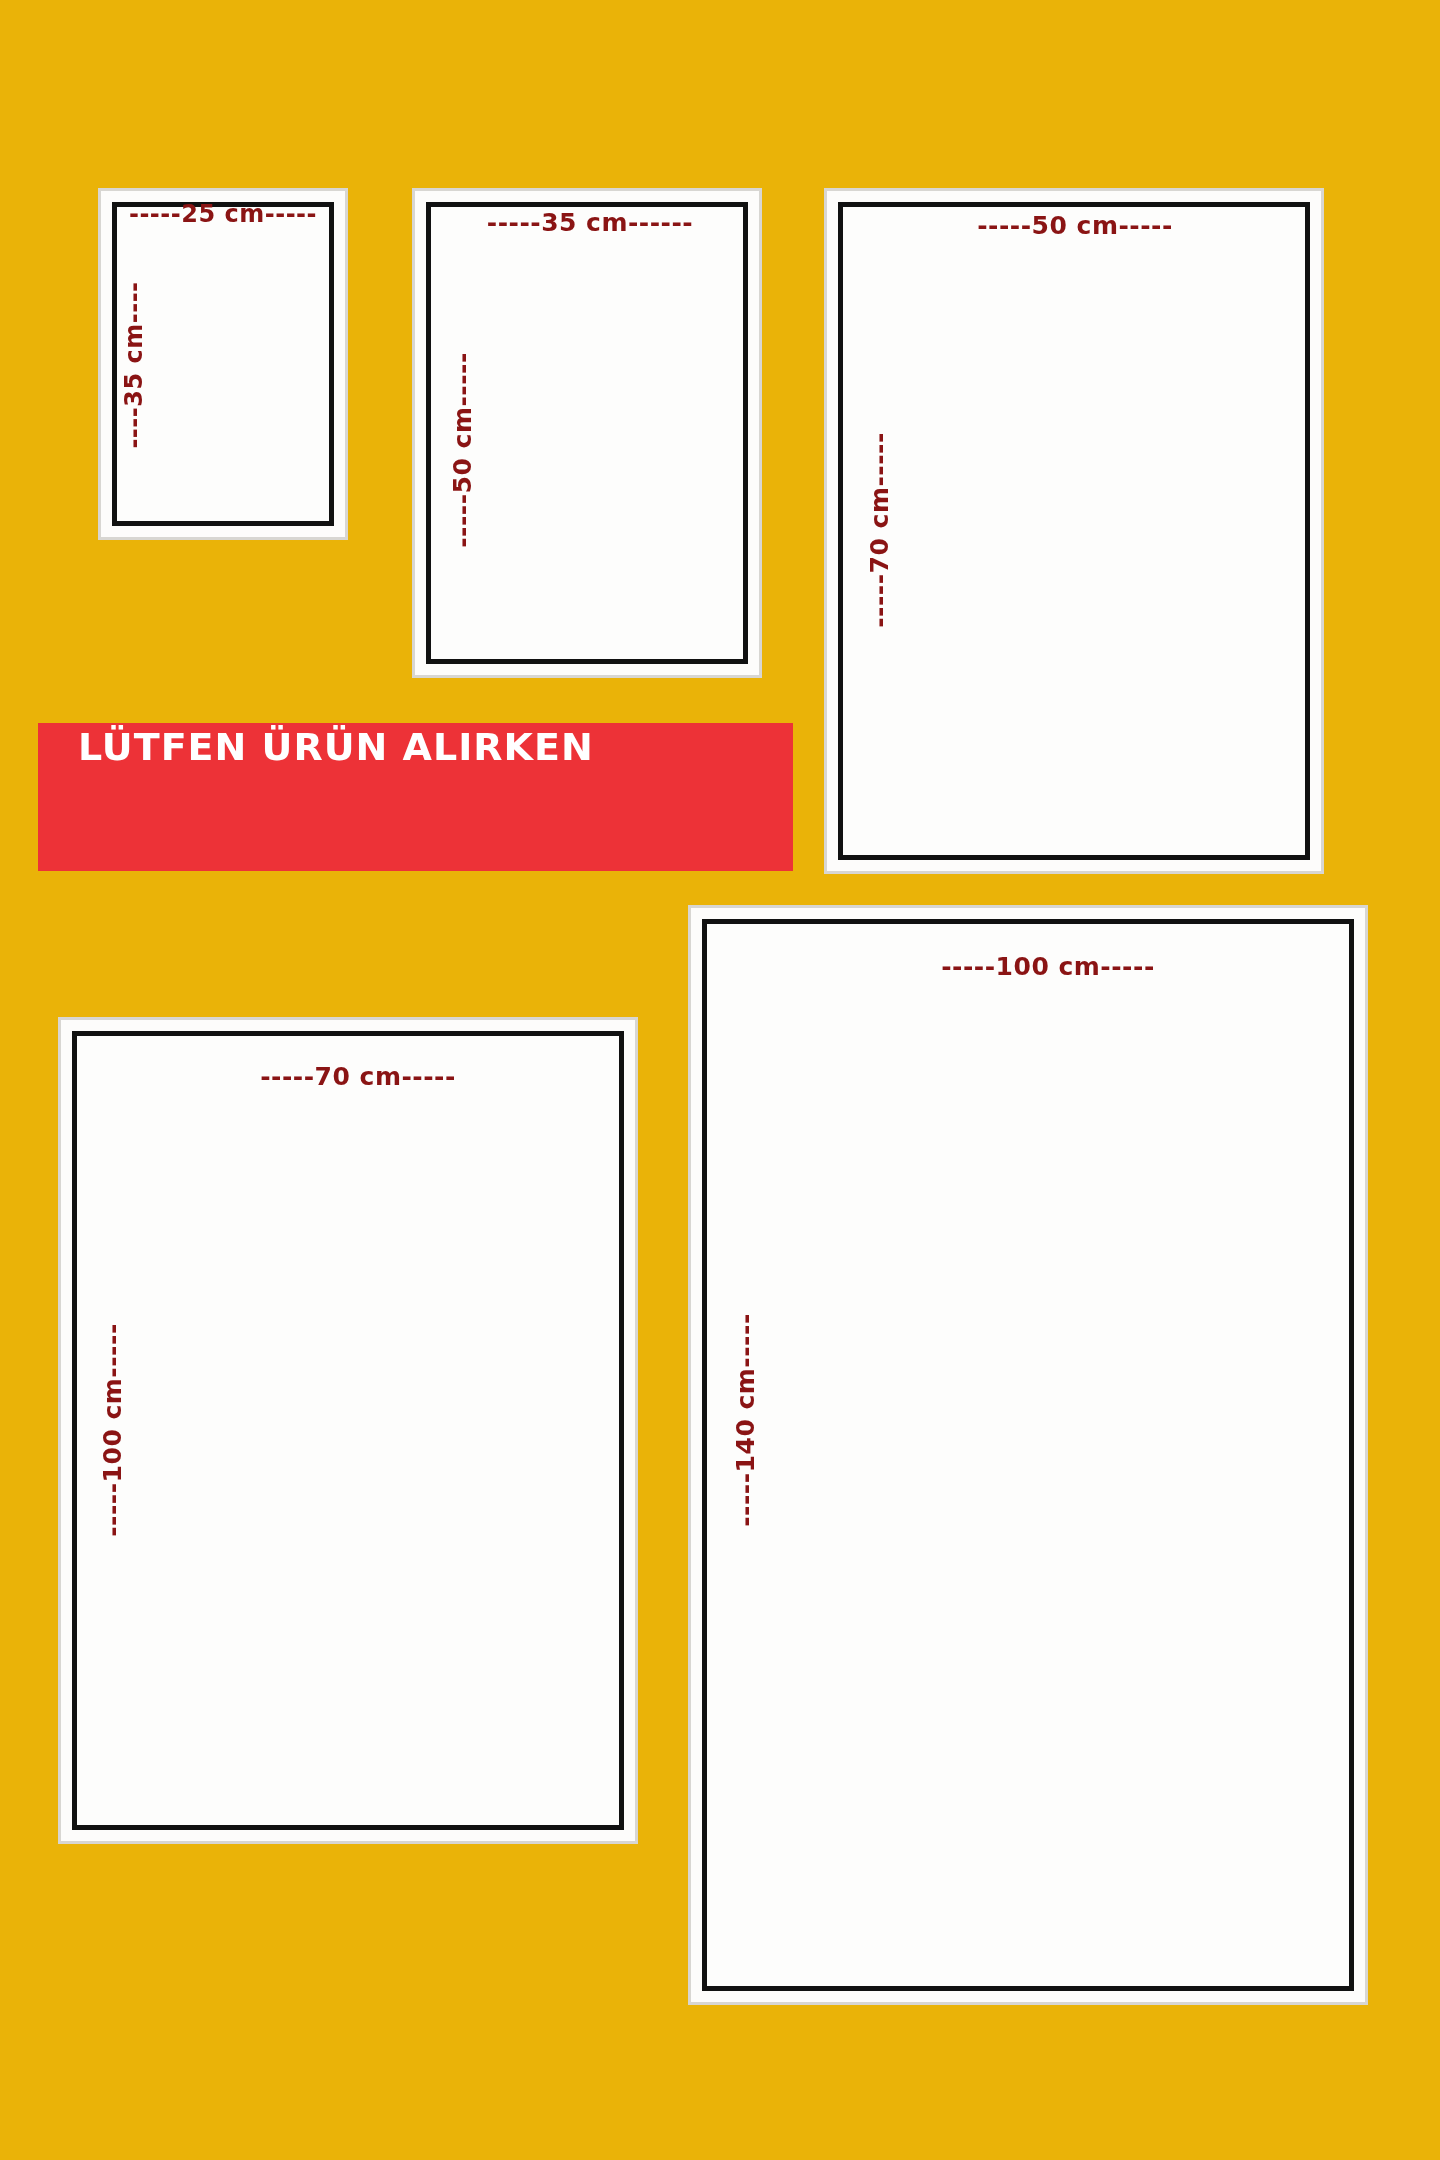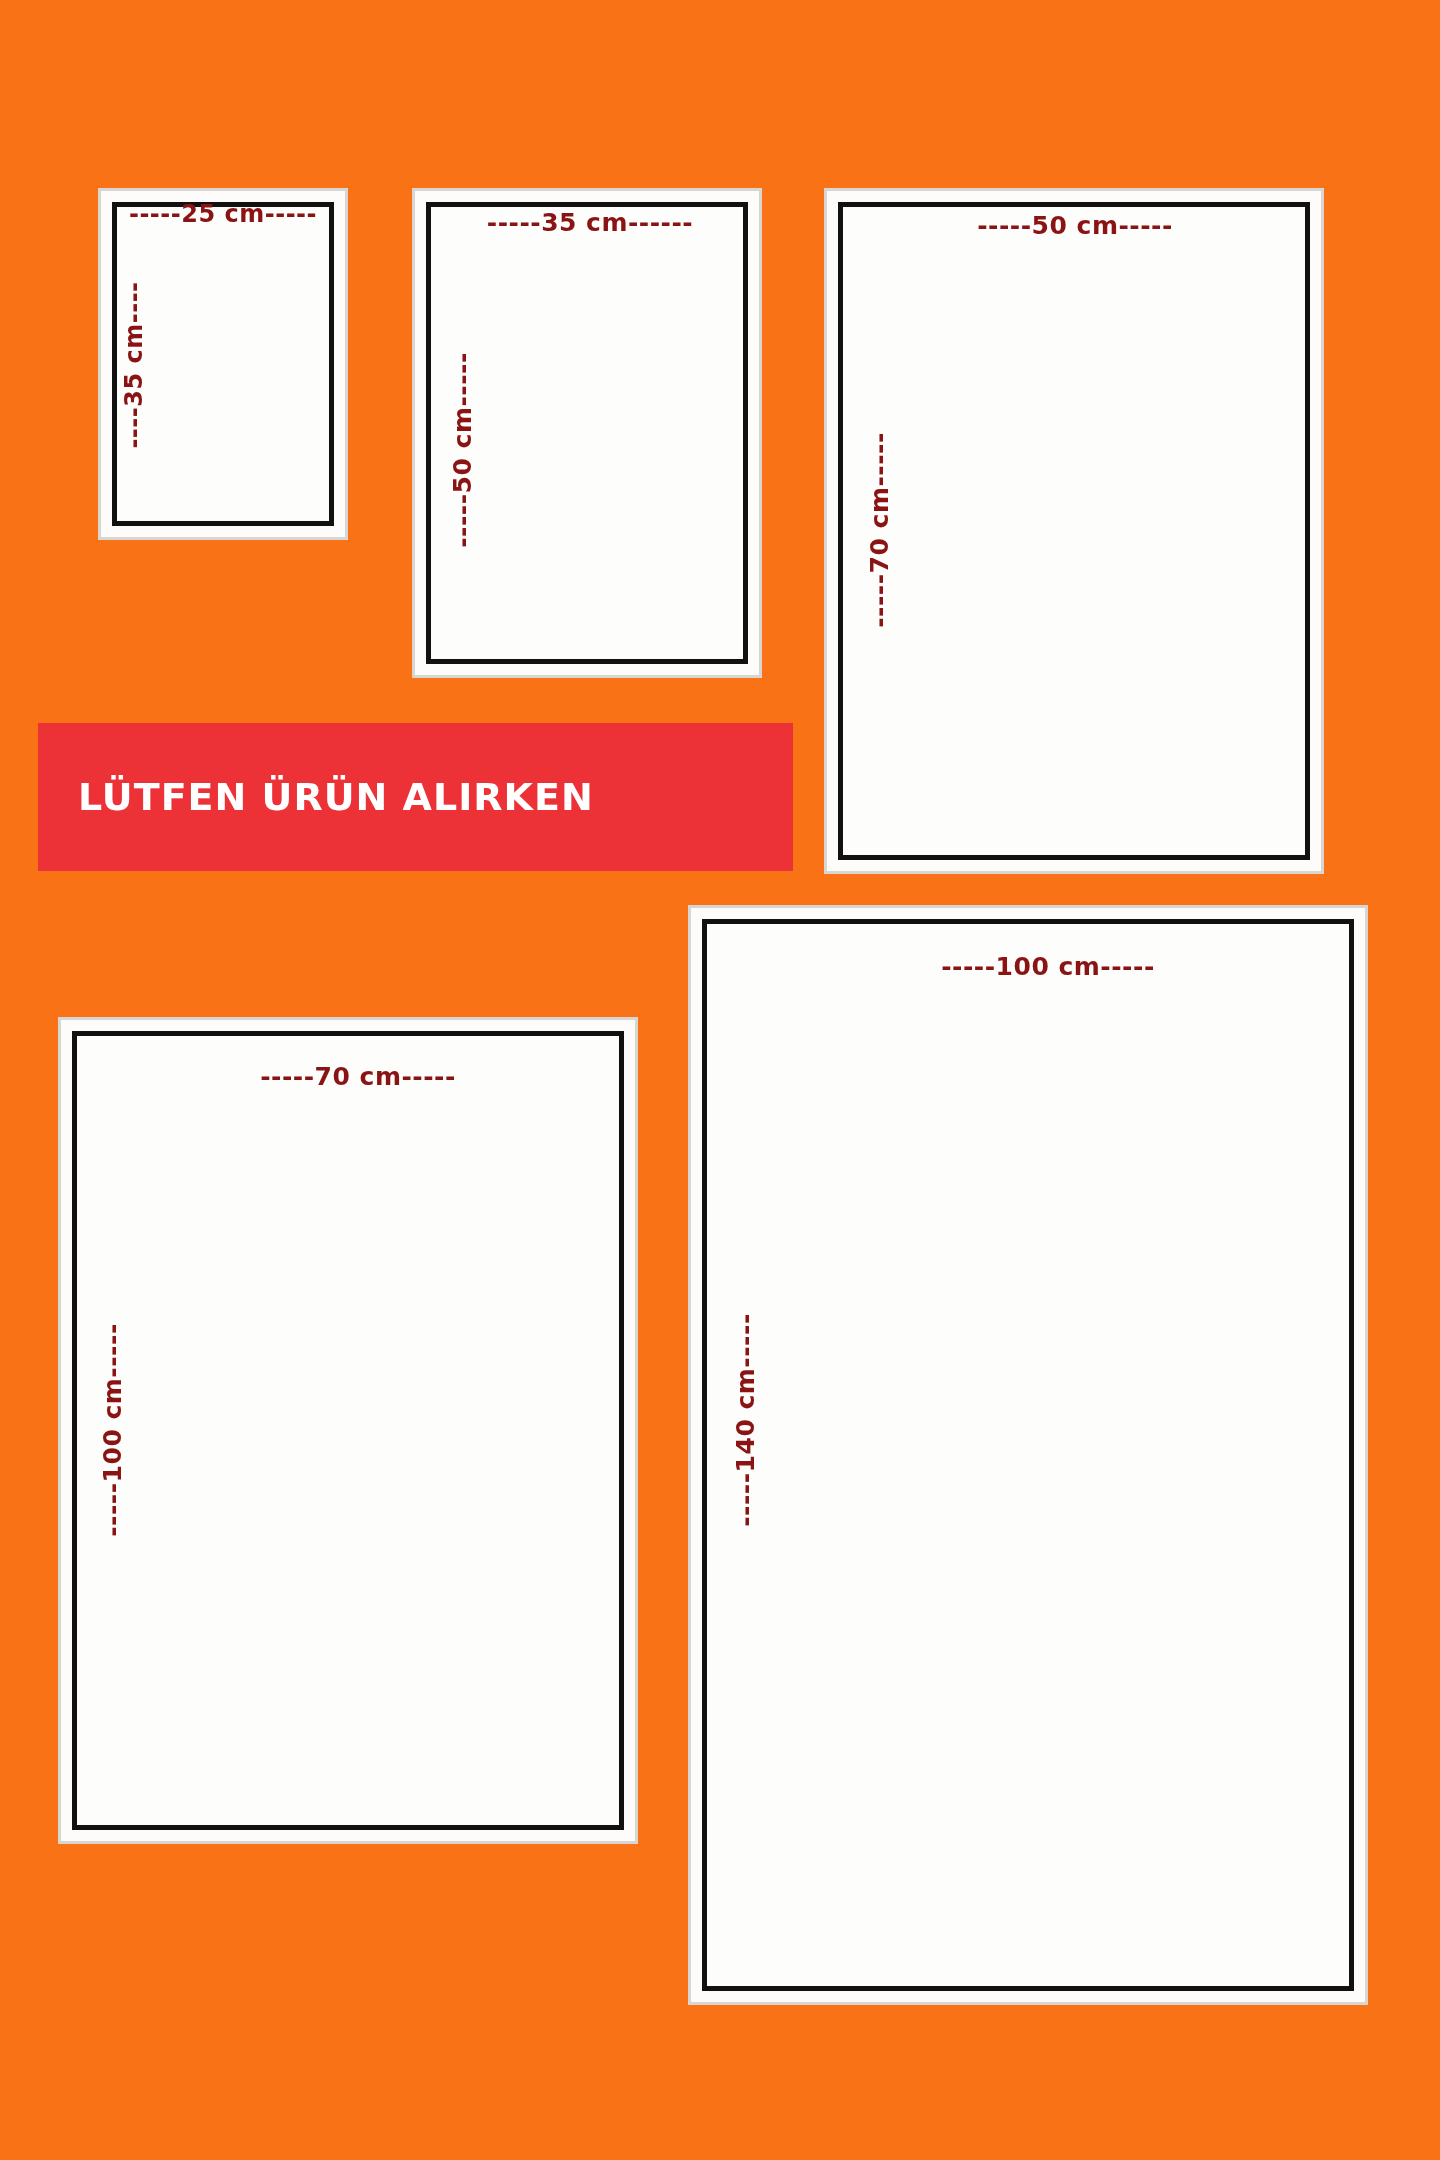--- a/index.html
+++ b/index.html
@@ -10,21 +10,21 @@
     width: 1440px;
     height: 2160px;
     background: #ffffff;
     font-family: "DejaVu Sans", sans-serif;
     overflow: hidden;
   }
   #canvas {
     position: relative;
     width: 1440px;
     height: 2160px;
-    background: #f97316;
+    background: #eab308;
     overflow: hidden;
   }
 
   
   .frame {
     position: absolute;
     background: #fdfcfb;
     border: 3px solid #d8d6d2;
     box-sizing: border-box;
   }
@@ -57,21 +57,21 @@
     transform: translate(-50%, -50%) rotate(-90deg);
     white-space: nowrap;
   }
 
   
   #warning-banner {
     position: absolute;
     background: #ed3237;
     display: flex;
     flex-direction: column;
-    justify-content: center;
+    justify-content: flex-start;
     padding: 0 0 0 40px;
     box-sizing: border-box;
   }
   #warning-banner .line {
     color: #ffffff;
     font-family: "DejaVu Sans", sans-serif;
     font-weight: bold;
     font-size: 38px;
     letter-spacing: 1px;
     line-height: 1.28;

